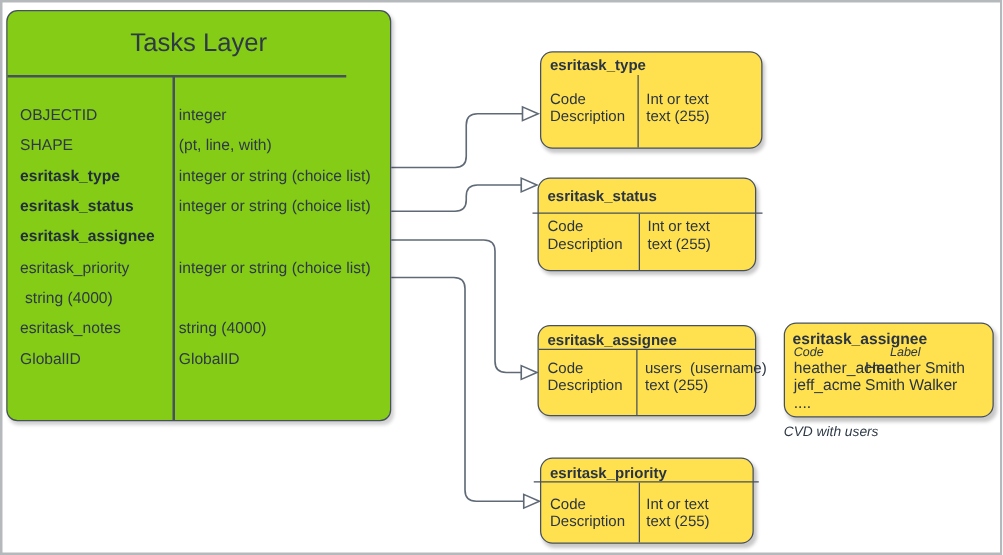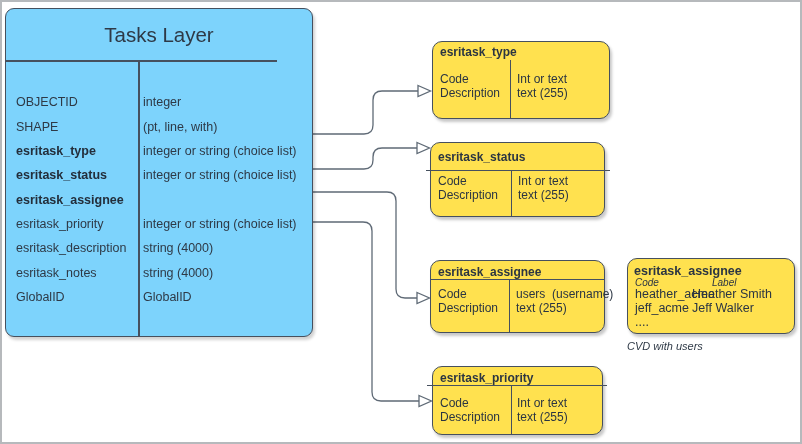--- a/index.html
+++ b/index.html
@@ -6,34 +6,34 @@
   .canvas{
     position:relative;width:802px;height:444px;background:#fff;overflow:hidden;
     font-family:"Liberation Sans",sans-serif;color:#2e3946;
   }
   .frame{position:absolute;inset:0;border:2px solid #b6b9bc;pointer-events:none;z-index:10;}
   .connectors{position:absolute;left:0;top:0;z-index:1;}
 
   
   .table{
     position:absolute;left:5px;top:8px;width:308px;height:329px;
-    background:#7dd3fc;border:1.5px solid #46505e;border-radius:9px;
+    background:#84cc16;border:1.5px solid #46505e;border-radius:9px;
     box-shadow:2px 3px 3px rgba(0,0,0,0.18);z-index:2;box-sizing:border-box;
   }
   .table-title{
     position:absolute;left:0;top:0;width:100%;height:52px;
     display:flex;align-items:center;justify-content:center;
     font-size:20.5px;color:#2e3946;
   }
   .header-line{position:absolute;left:0;top:51px;width:271px;height:1.5px;background:#46505e;}
   .col-line{position:absolute;left:132px;top:52px;bottom:0;width:1.5px;background:#46505e;}
   .rows{position:absolute;left:0;top:76px;right:0;}
-  .trow{height:24.35px;display:flex;align-items:flex-end;font-size:12.5px;}
+  .trow{height:24.35px;display:flex;align-items:flex-start;font-size:12.5px;}
   .trow .fname{padding-left:10px;width:123px;box-sizing:border-box;}
-  .trow .ftype{padding-left:14px;margin-top:29px;}
+  .trow .ftype{padding-left:14px;}
   .trow.bold .fname{font-weight:700;color:#232e3b;}
 
   
   .cbox{
     position:absolute;background:#ffe14f;border:1.6px solid #46505e;border-radius:10px;
     box-shadow:2px 3px 3px rgba(0,0,0,0.22);z-index:2;box-sizing:border-box;
     color:#2b3542;
   }
   .bx-title{position:absolute;left:7px;font-weight:700;font-size:12px;white-space:pre;}
   .bx-col{position:absolute;font-size:12px;line-height:13.8px;white-space:pre;}
@@ -127,21 +127,20 @@
         <span class="ftype">integer or string (choice list)</span>
       </div>
       <div class="trow bold">
         <span class="fname">esritask_assignee</span>
       </div>
       <div class="trow">
         <span class="fname">esritask_priority</span>
         <span class="ftype">integer or string (choice list)</span>
       </div>
       <div class="trow">
-        <span class="fname">esritask_description</span>
         <span class="ftype">string (4000)</span>
       </div>
       <div class="trow">
         <span class="fname">esritask_notes</span>
         <span class="ftype">string (4000)</span>
       </div>
       <div class="trow">
         <span class="fname">GlobalID</span>
         <span class="ftype">GlobalID</span>
       </div>
@@ -183,21 +182,21 @@
     <div class="cvd-title">esritask_assignee</div>
     <div class="cvd-head c1">Code</div>
     <div class="cvd-head c2">Label</div>
     <div class="cvd-rows">
       <div class="cvd-row">
         <span class="code">heather_acme</span>
         <span class="label">Heather Smith</span>
       </div>
       <div class="cvd-row">
         <span class="code">jeff_acme</span>
-        <span class="label">Jeff Walker</span>
+        <span class="label">Smith Walker</span>
       </div>
       <div class="cvd-row">
         <span class="code">....</span>
         <span class="label"></span>
       </div>
     </div>
   </div>
   <div class="cvd-caption">CVD with users</div>
 
   <div class="frame"></div>

